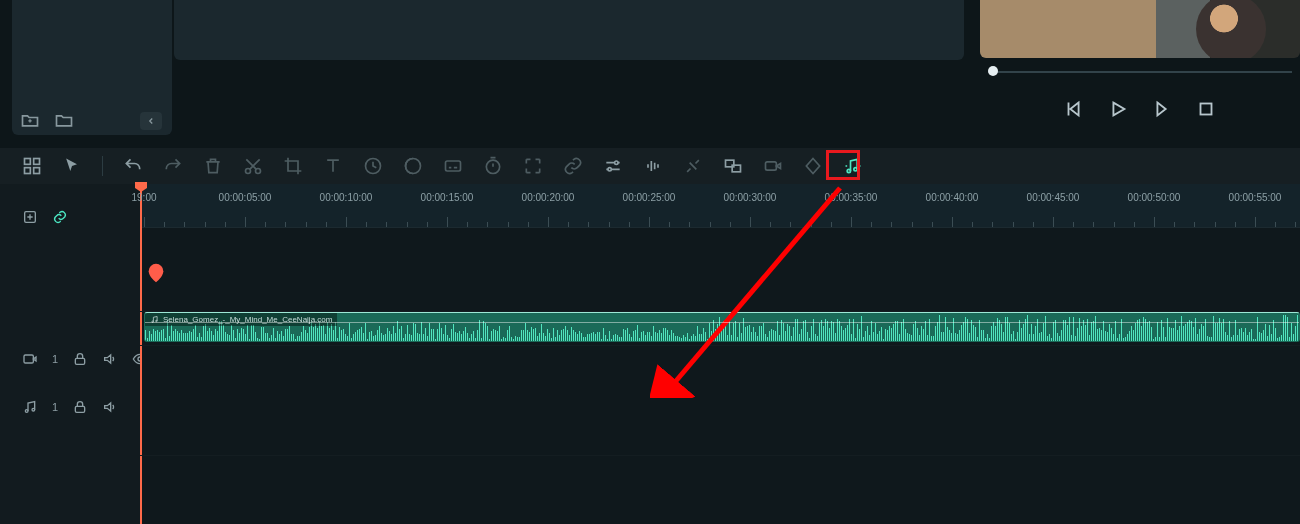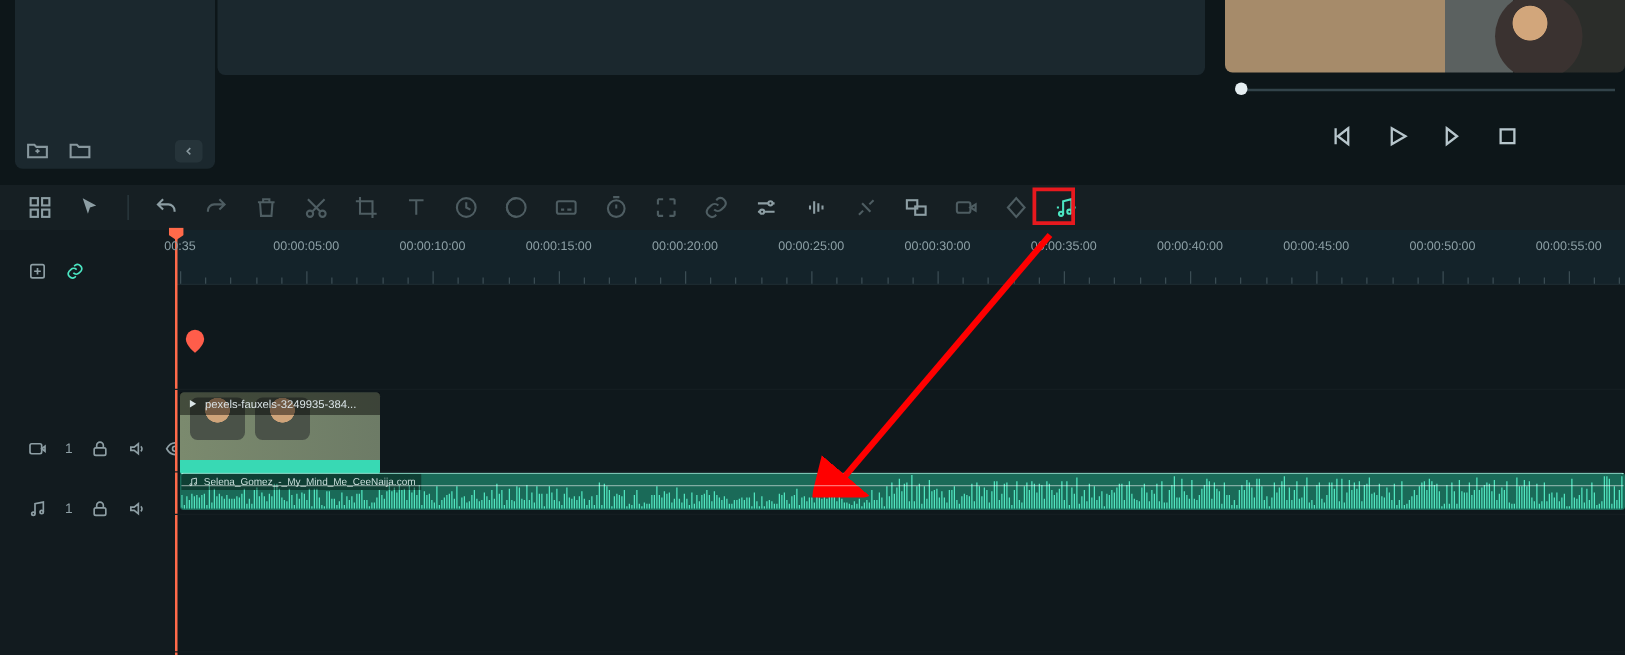--- a/index.html
+++ b/index.html
@@ -378,21 +378,21 @@
         <div class="tick major" style="left: 1014px;"></div>
         <div class="tick minor" style="left: 1034.2px;"></div>
         <div class="tick minor" style="left: 1054.4px;"></div>
         <div class="tick minor" style="left: 1074.6px;"></div>
         <div class="tick minor" style="left: 1094.8px;"></div>
         <div class="tick major" style="left: 1115px;"></div>
         <div class="tick minor" style="left: 1135.2px;"></div>
         <div class="tick minor" style="left: 1155.4px;"></div>
       </div>
     <div class="playhead"></div>
-  <span class="lbl" style="left: 4px;">00:35</span>
+  <span class="lbl" style="left: 4px;">19:00</span>
       <span class="lbl" style="left: 105px;">00:00:05:00</span>
       <span class="lbl" style="left: 206px;">00:00:10:00</span>
       <span class="lbl" style="left: 307px;">00:00:15:00</span>
       <span class="lbl" style="left: 408px;">00:00:20:00</span>
       <span class="lbl" style="left: 509px;">00:00:25:00</span>
       <span class="lbl" style="left: 610px;">00:00:30:00</span>
       <span class="lbl" style="left: 711px;">00:00:35:00</span>
       <span class="lbl" style="left: 812px;">00:00:40:00</span>
       <span class="lbl" style="left: 913px;">00:00:45:00</span>
       <span class="lbl" style="left: 1014px;">00:00:50:00</span>
@@ -400,32 +400,20 @@
     </div>
 
   <div class="tracks">
     <div class="marker">
       <svg viewBox="0 0 24 24">
           <path d="M12 2a8 8 0 018 8c0 6-8 12-8 12S4 16 4 10a8 8 0 018-8z" fill="#ff5d4a"></path>
         </svg>
     </div>
     <div class="lane pad"></div>
 
-    <div class="lane" style="height:66px">
-      <div class="video-clip">
-        <div class="vc-thumb"></div>
-        <div class="vc-head">
-          <svg viewBox="0 0 24 24" fill="currentColor">
-              <path d="M7 5l12 7-12 7z"></path>
-            </svg>
-          <span>pexels-fauxels-3249935-384...</span>
-        </div>
-        <div class="vc-wave"></div>
-      </div>
-    </div>
 
     <div class="lane" style="height:34px">
       <div class="audio-clip">
         <div class="ac-wave" id="acwave">
             <span style="left: 0px; height: 11.4779px;"></span>
             <span style="left: 2px; height: 3.48615px;"></span>
             <span style="left: 4px; height: 10.3701px;"></span>
             <span style="left: 6px; height: 7.36189px;"></span>
             <span style="left: 8px; height: 11.9528px;"></span>
             <span style="left: 10px; height: 9.84915px;"></span>

